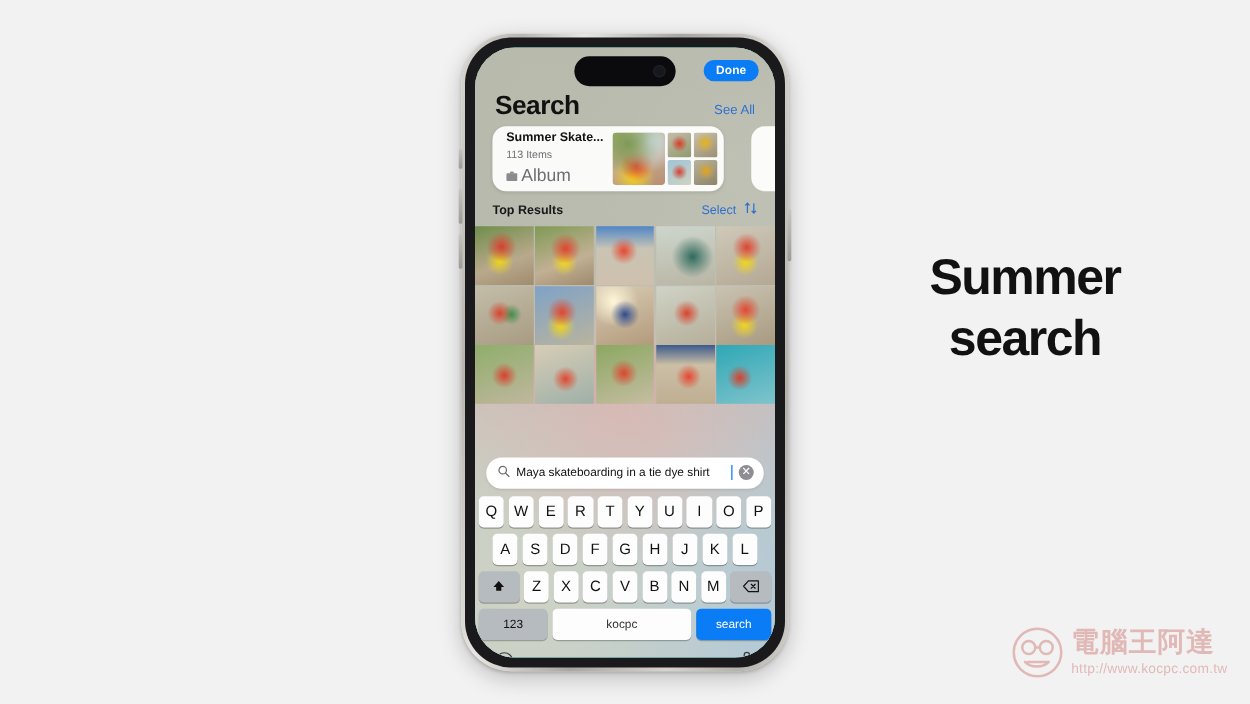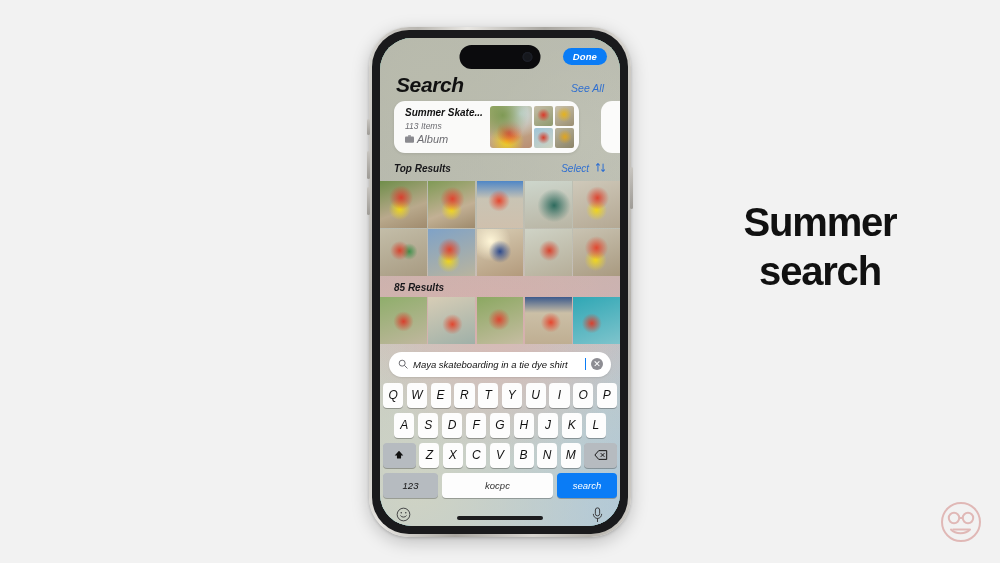--- a/index.html
+++ b/index.html
@@ -34,21 +34,20 @@
     inset: 3px;
     border-radius: 37px;
     background: #1a1a1c;
   }
   .phone-screen {
     position: absolute;
     inset: 8px;
     border-radius: 32px;
     overflow: hidden;
     background: #5eead4;
-    font-style: italic;
   }
 
   
   .btn-side { position: absolute; background: linear-gradient(180deg,#c8c5c0,#9e9b96); border-radius: 2px; }
   .btn-silent { left: -2px; top: 92px;  width: 3px; height: 16px; }
   .btn-volup  { left: -2px; top: 124px; width: 3px; height: 28px; }
   .btn-voldn  { left: -2px; top: 160px; width: 3px; height: 28px; }
   .btn-power  { right: -2px; top: 140px; width: 3px; height: 42px; }
 
   
@@ -107,21 +106,21 @@
     padding: 5px 5px 5px 11px;
     box-shadow: 0 1px 3px rgba(0,0,0,.10);
   }
   .album-card-ghost {
     flex: 0 0 auto; width: 40px; height: 52px;
     background: rgba(255,255,255,.93); border-radius: 11px;
   }
   .album-meta { flex: 1; min-width: 0; }
   .album-name { font-size: 10px; font-weight: bold; color: #111; line-height: 1.35; white-space: nowrap; overflow: hidden; }
   .album-count { font-size: 8.5px; color: #6d6d72; line-height: 1.45; }
-  .album-kind { font-size: 11px; color: #6d6d72; line-height: 1.45; display: flex; align-items: center; gap: 3px; }
+  .album-kind { font-size: 14px; color: #6d6d72; line-height: 1.45; display: flex; align-items: center; gap: 3px; }
   .album-kind svg { flex: 0 0 auto; }
 
   .album-thumbs { display: flex; gap: 2px; height: 42px; }
   .thumb-big { width: 42px; height: 42px; border-radius: 3px; }
   .thumb-grid { display: grid; grid-template-columns: 19px 19px; grid-template-rows: 20px 20px; gap: 2px; }
   .thumb-sm { border-radius: 2px; }
 
   
   .sec-head {
     position: relative;
@@ -132,21 +131,21 @@
   .sec-actions { display: flex; align-items: center; gap: 6px; }
   .sec-select { font-size: 10px; color: #2f6fd0; font-weight: 500; }
 
   
   .grid { position: relative; display: grid; grid-template-columns: repeat(5,1fr); gap: 1.5px; padding: 0 0px; }
   .cell { width: 100%; aspect-ratio: 1/1; }
 
   .band-pink { position: relative; background: rgba(214,163,163,.45); }
 
   
-  .searchfield-wrap { position: relative; padding: 8px 9px 6px 9px; }
+  .searchfield-wrap { position: relative; padding: 8px 9px 6px 9px; margin-top: 35px; }
   .searchfield {
     height: 25px; background: #fff; border-radius: 13px;
     display: flex; align-items: center; gap: 5px;
     padding: 0 8px 0 9px;
     box-shadow: 0 1px 2px rgba(0,0,0,.10);
   }
   .sf-text { flex: 1; font-size: 9.5px; color: #111; white-space: nowrap; overflow: hidden; }
   .sf-caret { width: 1px; height: 12px; background: #0a7cf6; flex: 0 0 auto; }
   .sf-clear {
     flex: 0 0 auto; width: 12px; height: 12px; border-radius: 50%;
@@ -294,23 +293,20 @@
             <div class="cell" style="background:radial-gradient(circle at 52% 36%,#dd4530 0%,rgba(221,69,48,0) 30%),radial-gradient(circle at 50% 62%,#efd41e 0%,rgba(239,212,30,0) 28%),linear-gradient(160deg,#cfc9ba,#b4a893);"></div>
 
             <div class="cell" style="background:radial-gradient(circle at 42% 46%,#d6442f 0%,rgba(214,68,47,0) 26%),radial-gradient(circle at 62% 48%,#3f8f4a 0%,rgba(63,143,74,0) 22%),linear-gradient(160deg,#c3bda8,#a89b82);"></div>
             <div class="cell" style="background:radial-gradient(circle at 46% 44%,#e0472f 0%,rgba(224,71,47,0) 32%),radial-gradient(circle at 44% 68%,#efd41e 0%,rgba(239,212,30,0) 28%),linear-gradient(160deg,#7fa2c7,#b9b49e);"></div>
             <div class="cell" style="background:radial-gradient(circle at 50% 48%,#2e4a8c 0%,rgba(46,74,140,0) 34%),radial-gradient(circle at 30% 26%,#fff6d8 0%,rgba(255,246,216,0) 42%),linear-gradient(160deg,#d8cdb4,#b39a7c);"></div>
             <div class="cell" style="background:radial-gradient(circle at 52% 46%,#d8442f 0%,rgba(216,68,47,0) 30%),linear-gradient(160deg,#cfd3c6,#b6ae99);"></div>
             <div class="cell" style="background:radial-gradient(circle at 50% 40%,#e2482f 0%,rgba(226,72,47,0) 32%),radial-gradient(circle at 48% 66%,#f0d51f 0%,rgba(240,213,31,0) 28%),linear-gradient(160deg,#c9c3b2,#a99a80);"></div>
           </div>
 
           <div class="band-pink">
-            <div class="sec-head">
-              <div class="sec-title">85 Results</div>
-            </div>
             <div class="grid">
               <div class="cell" style="background:radial-gradient(circle at 50% 52%,#d8402e 0%,rgba(216,64,46,0) 30%),linear-gradient(160deg,#8fae6b,#c0b79e);"></div>
               <div class="cell" style="background:radial-gradient(circle at 52% 58%,#e1472f 0%,rgba(225,71,47,0) 28%),linear-gradient(160deg,#d7cdb6,#9fb0a8);"></div>
               <div class="cell" style="background:radial-gradient(circle at 48% 48%,#dd4530 0%,rgba(221,69,48,0) 32%),linear-gradient(160deg,#8ba861,#c6bda2);"></div>
               <div class="cell" style="background:radial-gradient(circle at 55% 54%,#e5472f 0%,rgba(229,71,47,0) 28%),linear-gradient(180deg,#3c5a8c 0%,#cbbfa6 34%,#bfae92 100%);"></div>
               <div class="cell" style="background:radial-gradient(circle at 40% 56%,#d8402e 0%,rgba(216,64,46,0) 26%),linear-gradient(160deg,#2fa7b5,#7fc4cc);"></div>
             </div>
           </div>
 
           <div class="searchfield-wrap">
@@ -414,13 +410,17 @@
   <span class="wm-face">
     <svg width="42" height="42" viewBox="0 0 42 42">
       <circle cx="21" cy="21" r="19" fill="none" stroke="#b8352f" stroke-width="2"></circle>
       <circle cx="14" cy="17" r="5.2" fill="none" stroke="#b8352f" stroke-width="2"></circle>
       <circle cx="28" cy="17" r="5.2" fill="none" stroke="#b8352f" stroke-width="2"></circle>
       <path d="M19.2 17h3.6" stroke="#b8352f" stroke-width="2"></path>
       <path d="M11 28.5c4.5 5 14.5 5 19 0" stroke="#b8352f" stroke-width="2" fill="none" stroke-linecap="round"></path>
       <path d="M12.5 28.5h17" stroke="#b8352f" stroke-width="2"></path>
     </svg>
   </span>
+  <span class="wm-text">
+    <span class="wm-cn">電腦王阿達</span>
+    <span class="wm-url">http://www.kocpc.com.tw</span>
+  </span>
 </div>
 
 </body></html>

